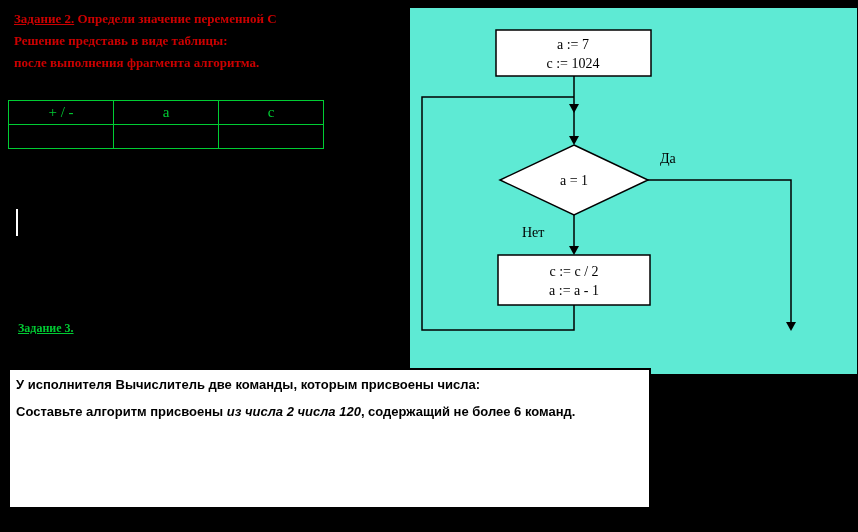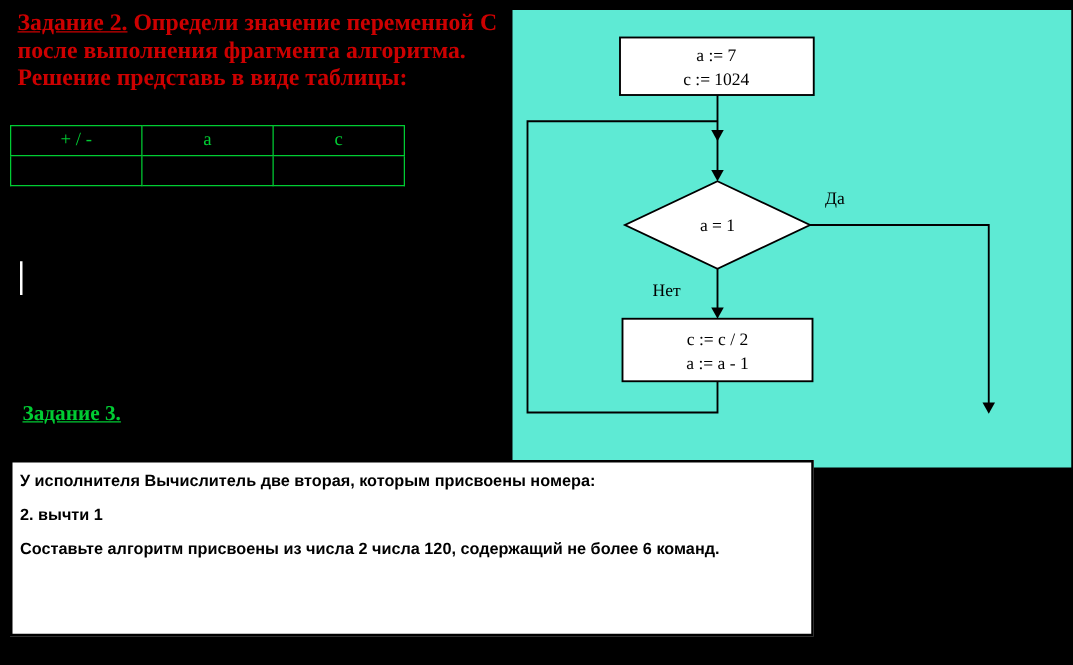--- a/index.html
+++ b/index.html
@@ -5,21 +5,21 @@
   * { margin:0; padding:0; box-sizing:border-box; }
   html,body { background:#000; }
   body {
     width:858px; height:532px; position:relative; overflow:hidden;
     font-family:"Liberation Serif", serif;
   }
 
   
   .task2-text {
     position:absolute; left:14px; top:8px; width:392px;
-    color:#cc0000; font-weight:bold; font-size:19px; line-height:22px;
+    color:#cc0000; font-weight:bold; font-size:13px; line-height:22px;
   }
   .task2-title { text-decoration:underline; }
   .blk { display:block; }
 
   
   .answer-table {
     position:absolute; left:8px; top:100px; width:315px;
     border-collapse:collapse; table-layout:fixed;
   }
   .answer-table th, .answer-table td {
@@ -27,21 +27,21 @@
     color:#00cc33; font-size:15px; font-weight:normal; text-align:center;
     font-family:"Liberation Serif", serif;
   }
 
   
   .cursor { position:absolute; left:16px; top:209px; width:2px; height:27px; background:#ffffff; }
 
   
   .task3-title {
     position:absolute; left:18px; top:321px;
-    color:#00cc33; font-weight:bold; font-size:17px; text-decoration:underline;
+    color:#00cc33; font-weight:bold; font-size:12px; text-decoration:underline;
   }
 
   
   .flowchart-panel {
     position:absolute; left:410px; top:8px; width:447px; height:366px;
     background:#5eead4;
   }
   .flowchart-panel svg { display:block; }
   .flowchart-panel text {
     font-family:"Liberation Serif", serif; font-size:14px; fill:#000;
@@ -50,31 +50,31 @@
   
   .instructions-panel {
     position:absolute; left:8px; top:368px; width:643px; height:141px;
     background:#ffffff; border:2px solid #000;
     padding:6px 6px 0 6px;
     font-family:"Liberation Sans", sans-serif;
     font-size:13px; line-height:18px; font-weight:bold; color:#000;
     overflow:hidden;
   }
   .instructions-panel p { margin:0 0 9px 0; }
-  .emph { font-weight:bold; }
+  .emph { font-weight:bold;font-style:italic; }
 </style>
 </head>
 <body>
 
 <div class="slide">
 
   <div class="task2-text">
     <span class="task2-title">Задание 2.</span><span> Определи значение переменной С</span>
+    <span class="blk">Решение представь в виде таблицы:</span>
     <span class="blk">после выполнения фрагмента алгоритма.</span>
-    <span class="blk">Решение представь в виде таблицы:</span>
   </div>
 
   <table class="answer-table">
     <thead>
       <tr>
         <th>+ / -</th>
         <th>a</th>
         <th>c</th>
       </tr>
     </thead>
@@ -115,18 +115,17 @@
       <line x1="164" y1="207" x2="164" y2="244" stroke="#000" stroke-width="1.5"></line>
       <polygon points="164,247 159,238 169,238" fill="#000"></polygon>
 
       <rect x="88" y="247" width="152" height="50" fill="#fff" stroke="#000" stroke-width="1.5"></rect>
       <text x="164" y="268" text-anchor="middle">c := c / 2</text>
       <text x="164" y="287" text-anchor="middle">a := a - 1</text>
     </svg>
   </div>
 
   <div class="instructions-panel">
-    <p>У исполнителя Вычислитель две вторая, которым присвоены номера:</p>
-    <p>2. вычти 1</p>
+    <p>У исполнителя Вычислитель две команды, которым присвоены числа:</p>
     <p><span>Составьте алгоритм присвоены </span><span class="emph">из числа 2 числа 120</span><span>, содержащий не более 6 команд.</span></p>
   </div>
 
 </div>
 
 </body></html>

